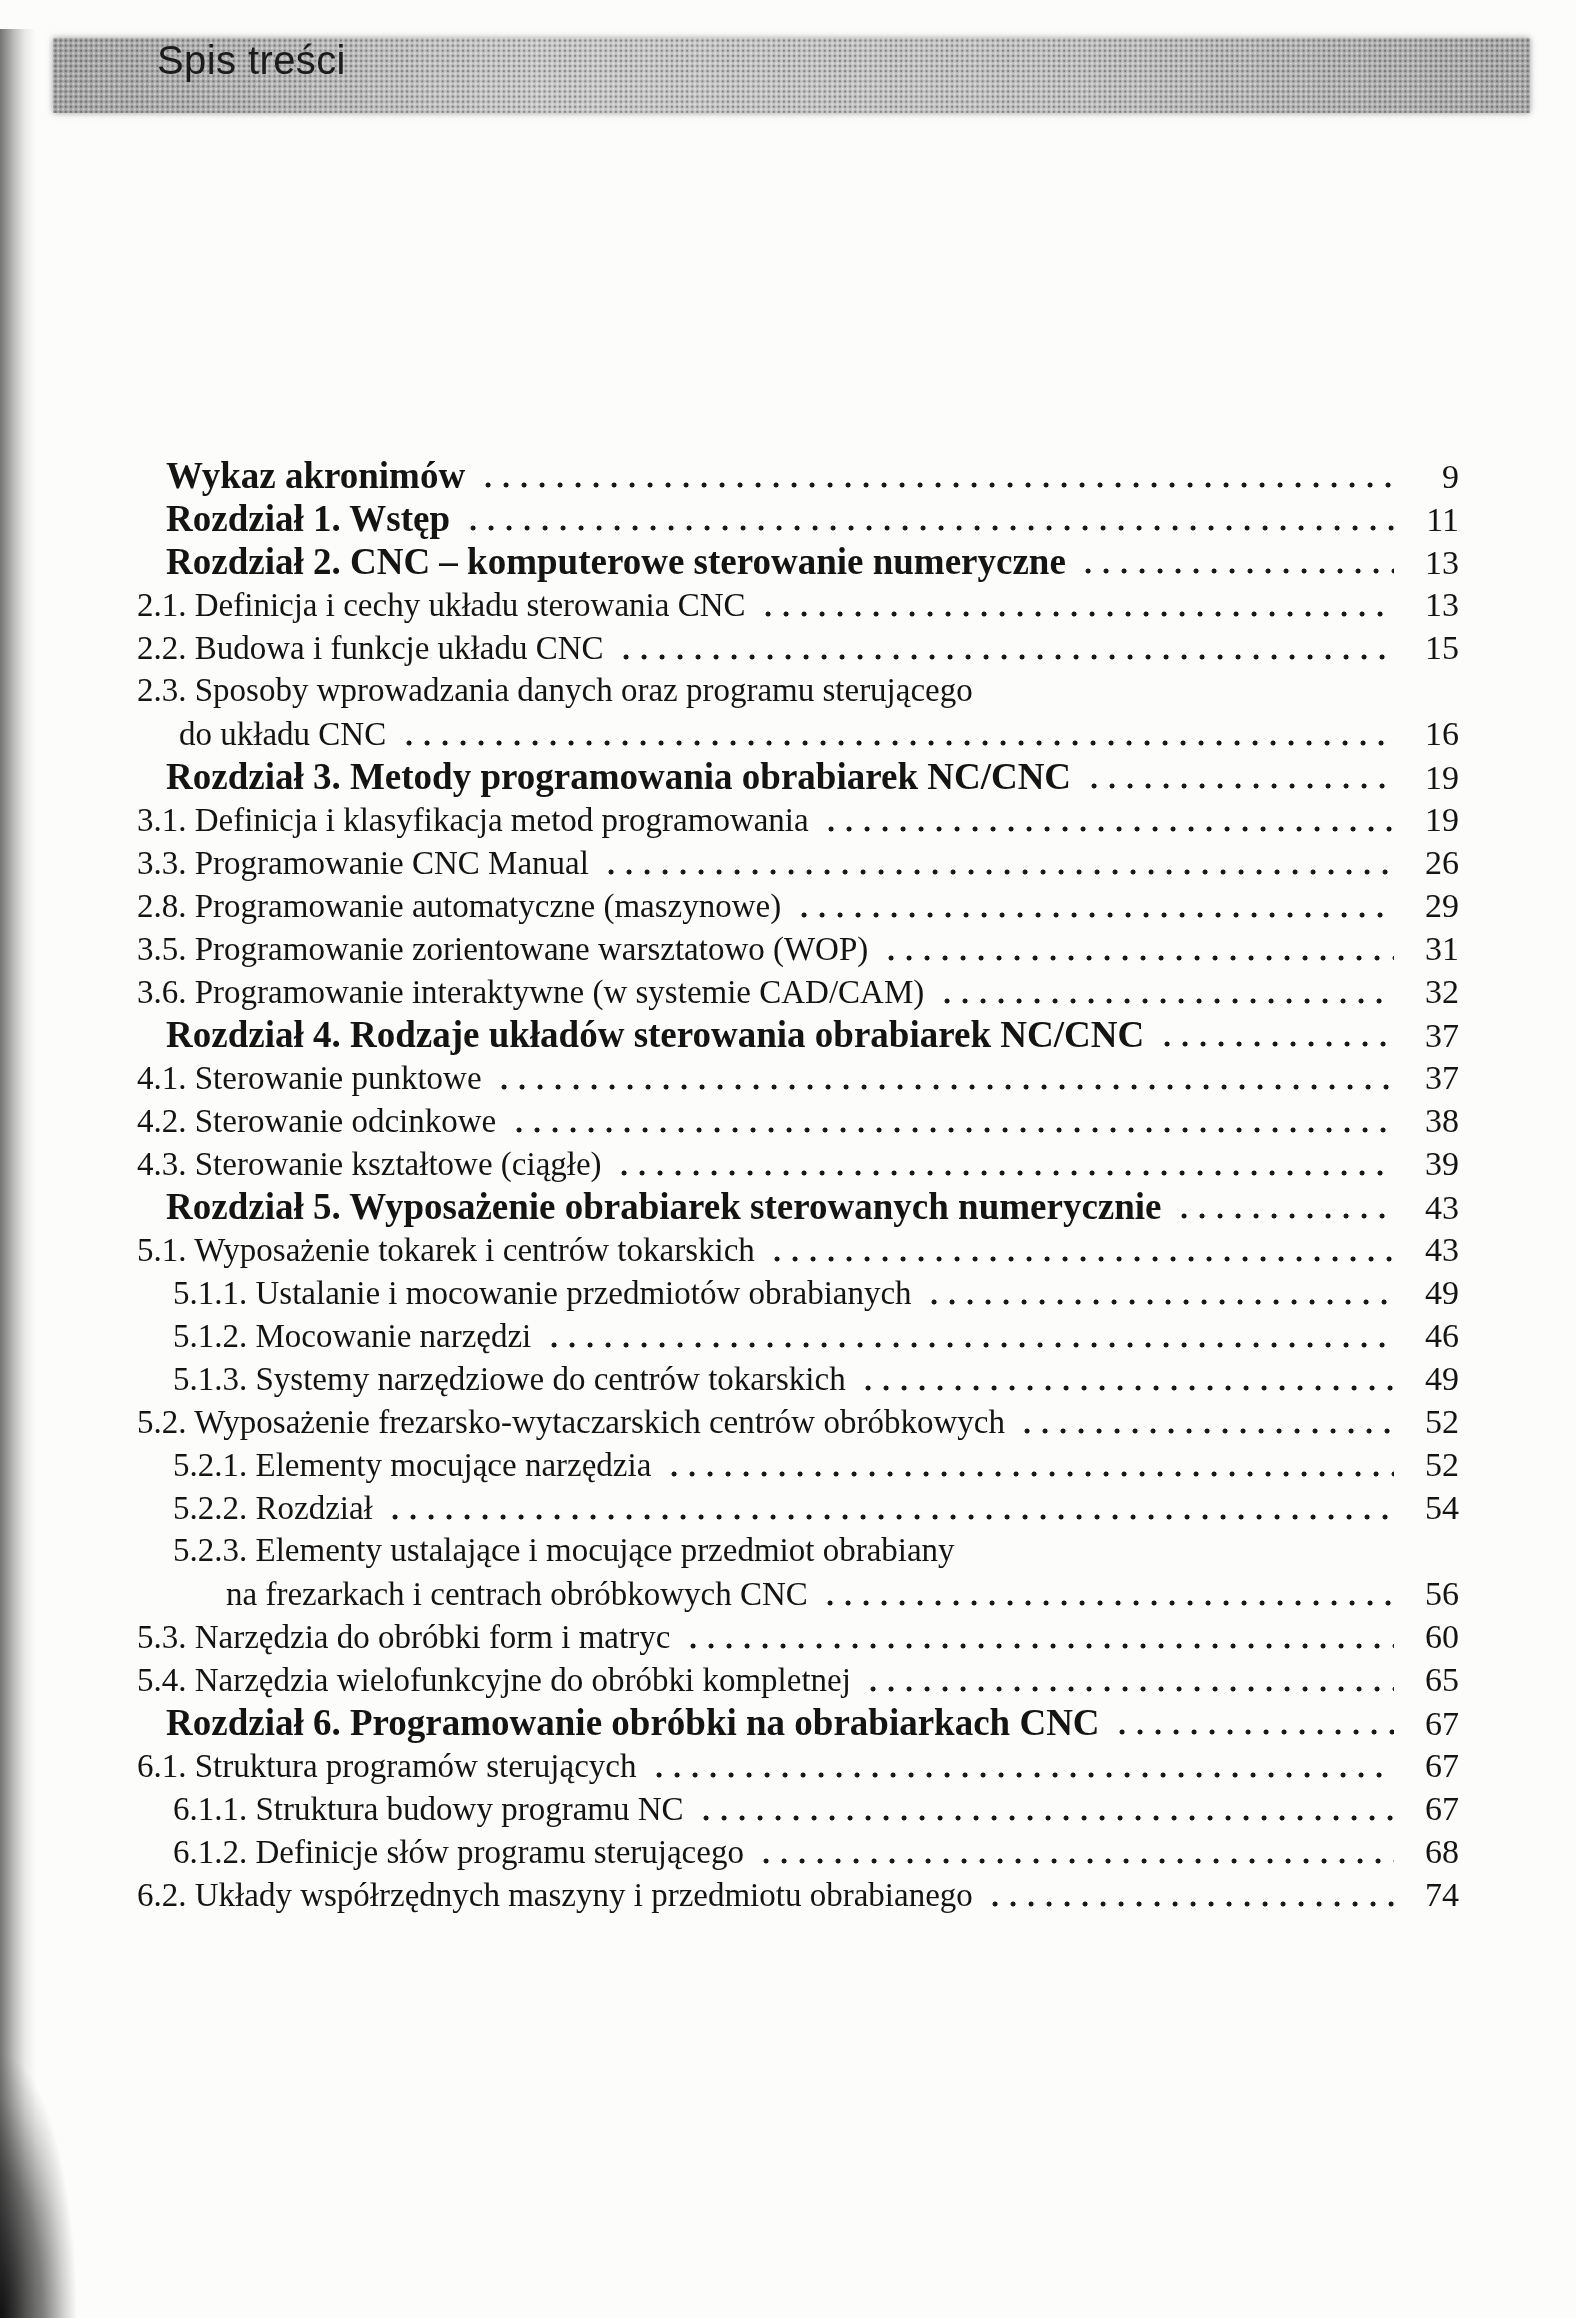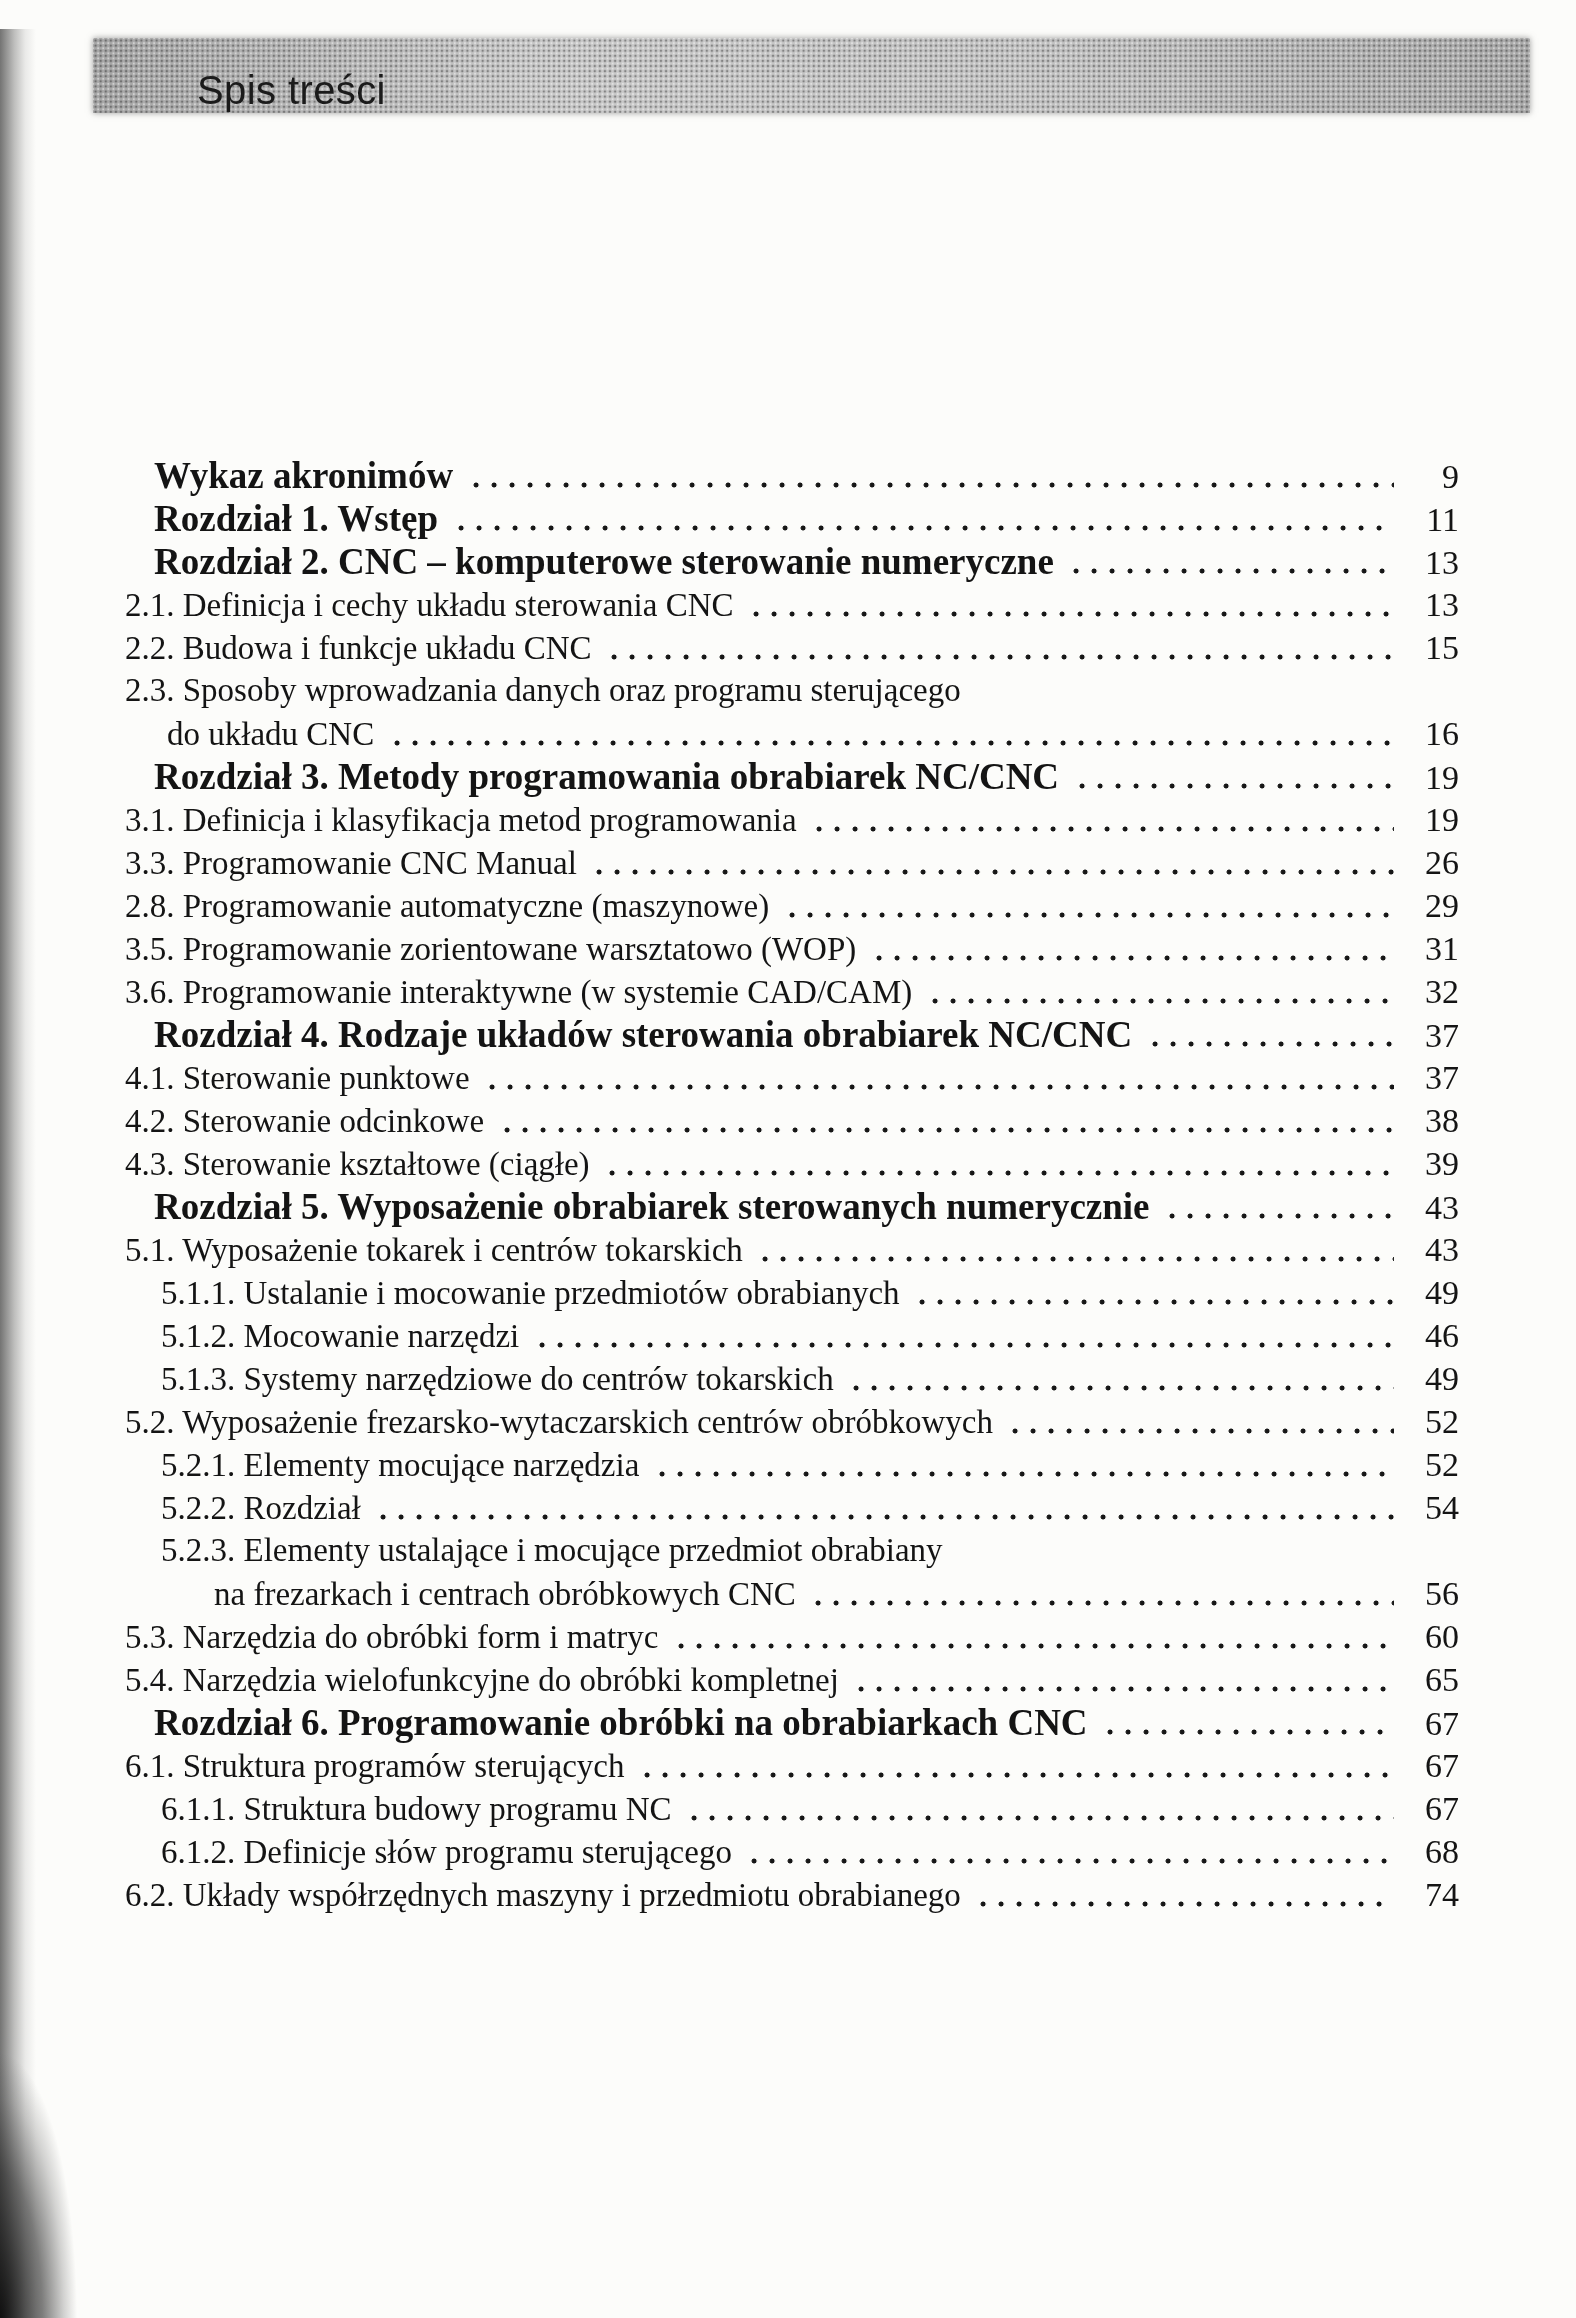--- a/index.html
+++ b/index.html
@@ -26,29 +26,29 @@
   .band{
     position:absolute;top:38px;left:53px;right:46px;height:75px;
     background-color:#bdbdbd;
     background-image:
       radial-gradient(circle, rgba(0,0,0,0.34) 0.9px, transparent 1.5px),
       radial-gradient(circle, rgba(255,255,255,0.45) 0.9px, transparent 1.4px),
       linear-gradient(to right,#a6a6a6,#c9c9c9 32%,#c2c2c2 68%,#a9a9a9);
     background-size:5.1px 5.1px,5.1px 5.1px,100% 100%;
     background-position:0 0,2.6px 2.6px,0 0;
     box-shadow:0 0 6px rgba(130,130,130,0.75);
-    display:flex;align-items:flex-end;margin-left:40px;
+    display:flex;align-items:flex-start;
   }
   .band .title{
     font-family:"Liberation Sans","DejaVu Sans",sans-serif;
     font-size:40px;color:#1b1b1b;letter-spacing:0.4px;
     padding-left:104px;
   }
   
-  .toc{position:absolute;top:454px;left:0;right:117px;}
+  .toc{position:absolute;top:454px;left:0;right:117px;padding-left:12px;}
   .row{display:flex;align-items:baseline;height:43px;font-size:33px;line-height:43px;white-space:nowrap;}
   .row.gap{justify-content:flex-end;}
   .row.chapter{font-weight:bold;font-size:37px;padding-left:154px;}
   .row.sub1{padding-left:125px;justify-content:space-between;}
   .row.sub2{padding-left:161px;}
   .row.cont1{padding-left:167px;}
   .row.cont2{padding-left:214px;}
   .label{flex:0 0 auto;}
   .dots{
     flex:1 1 auto;align-self:flex-end;height:6px;

